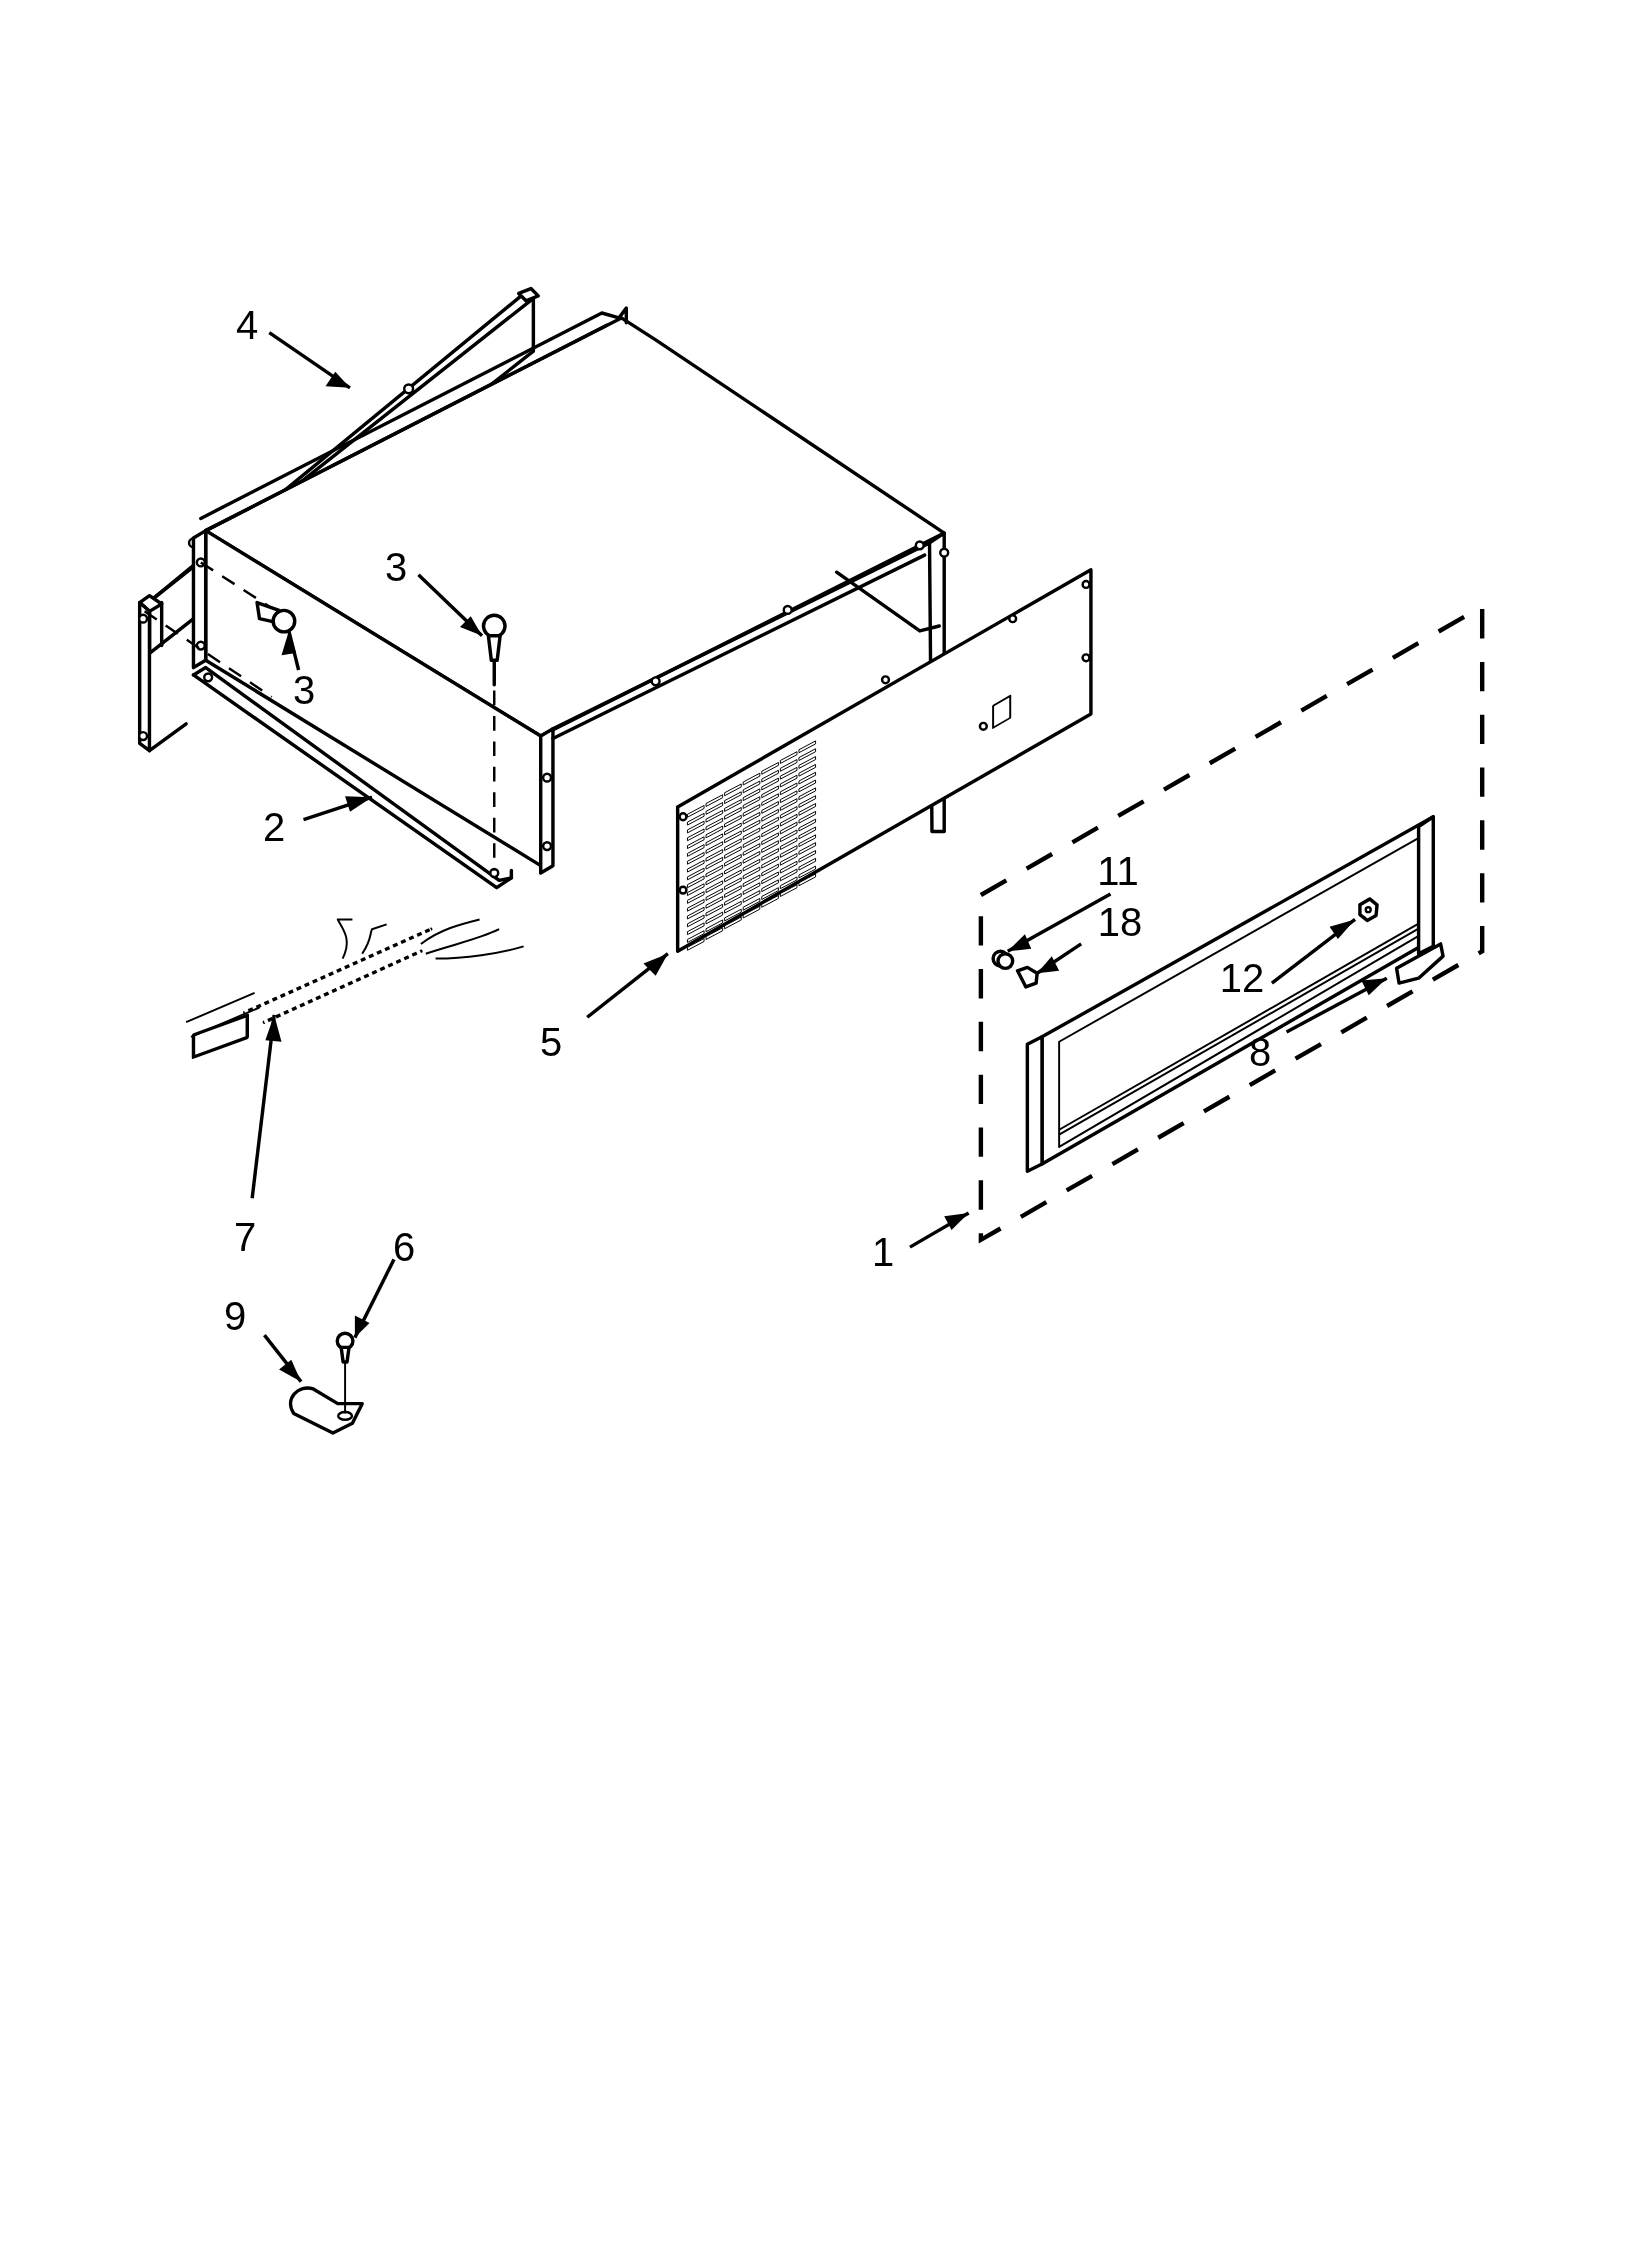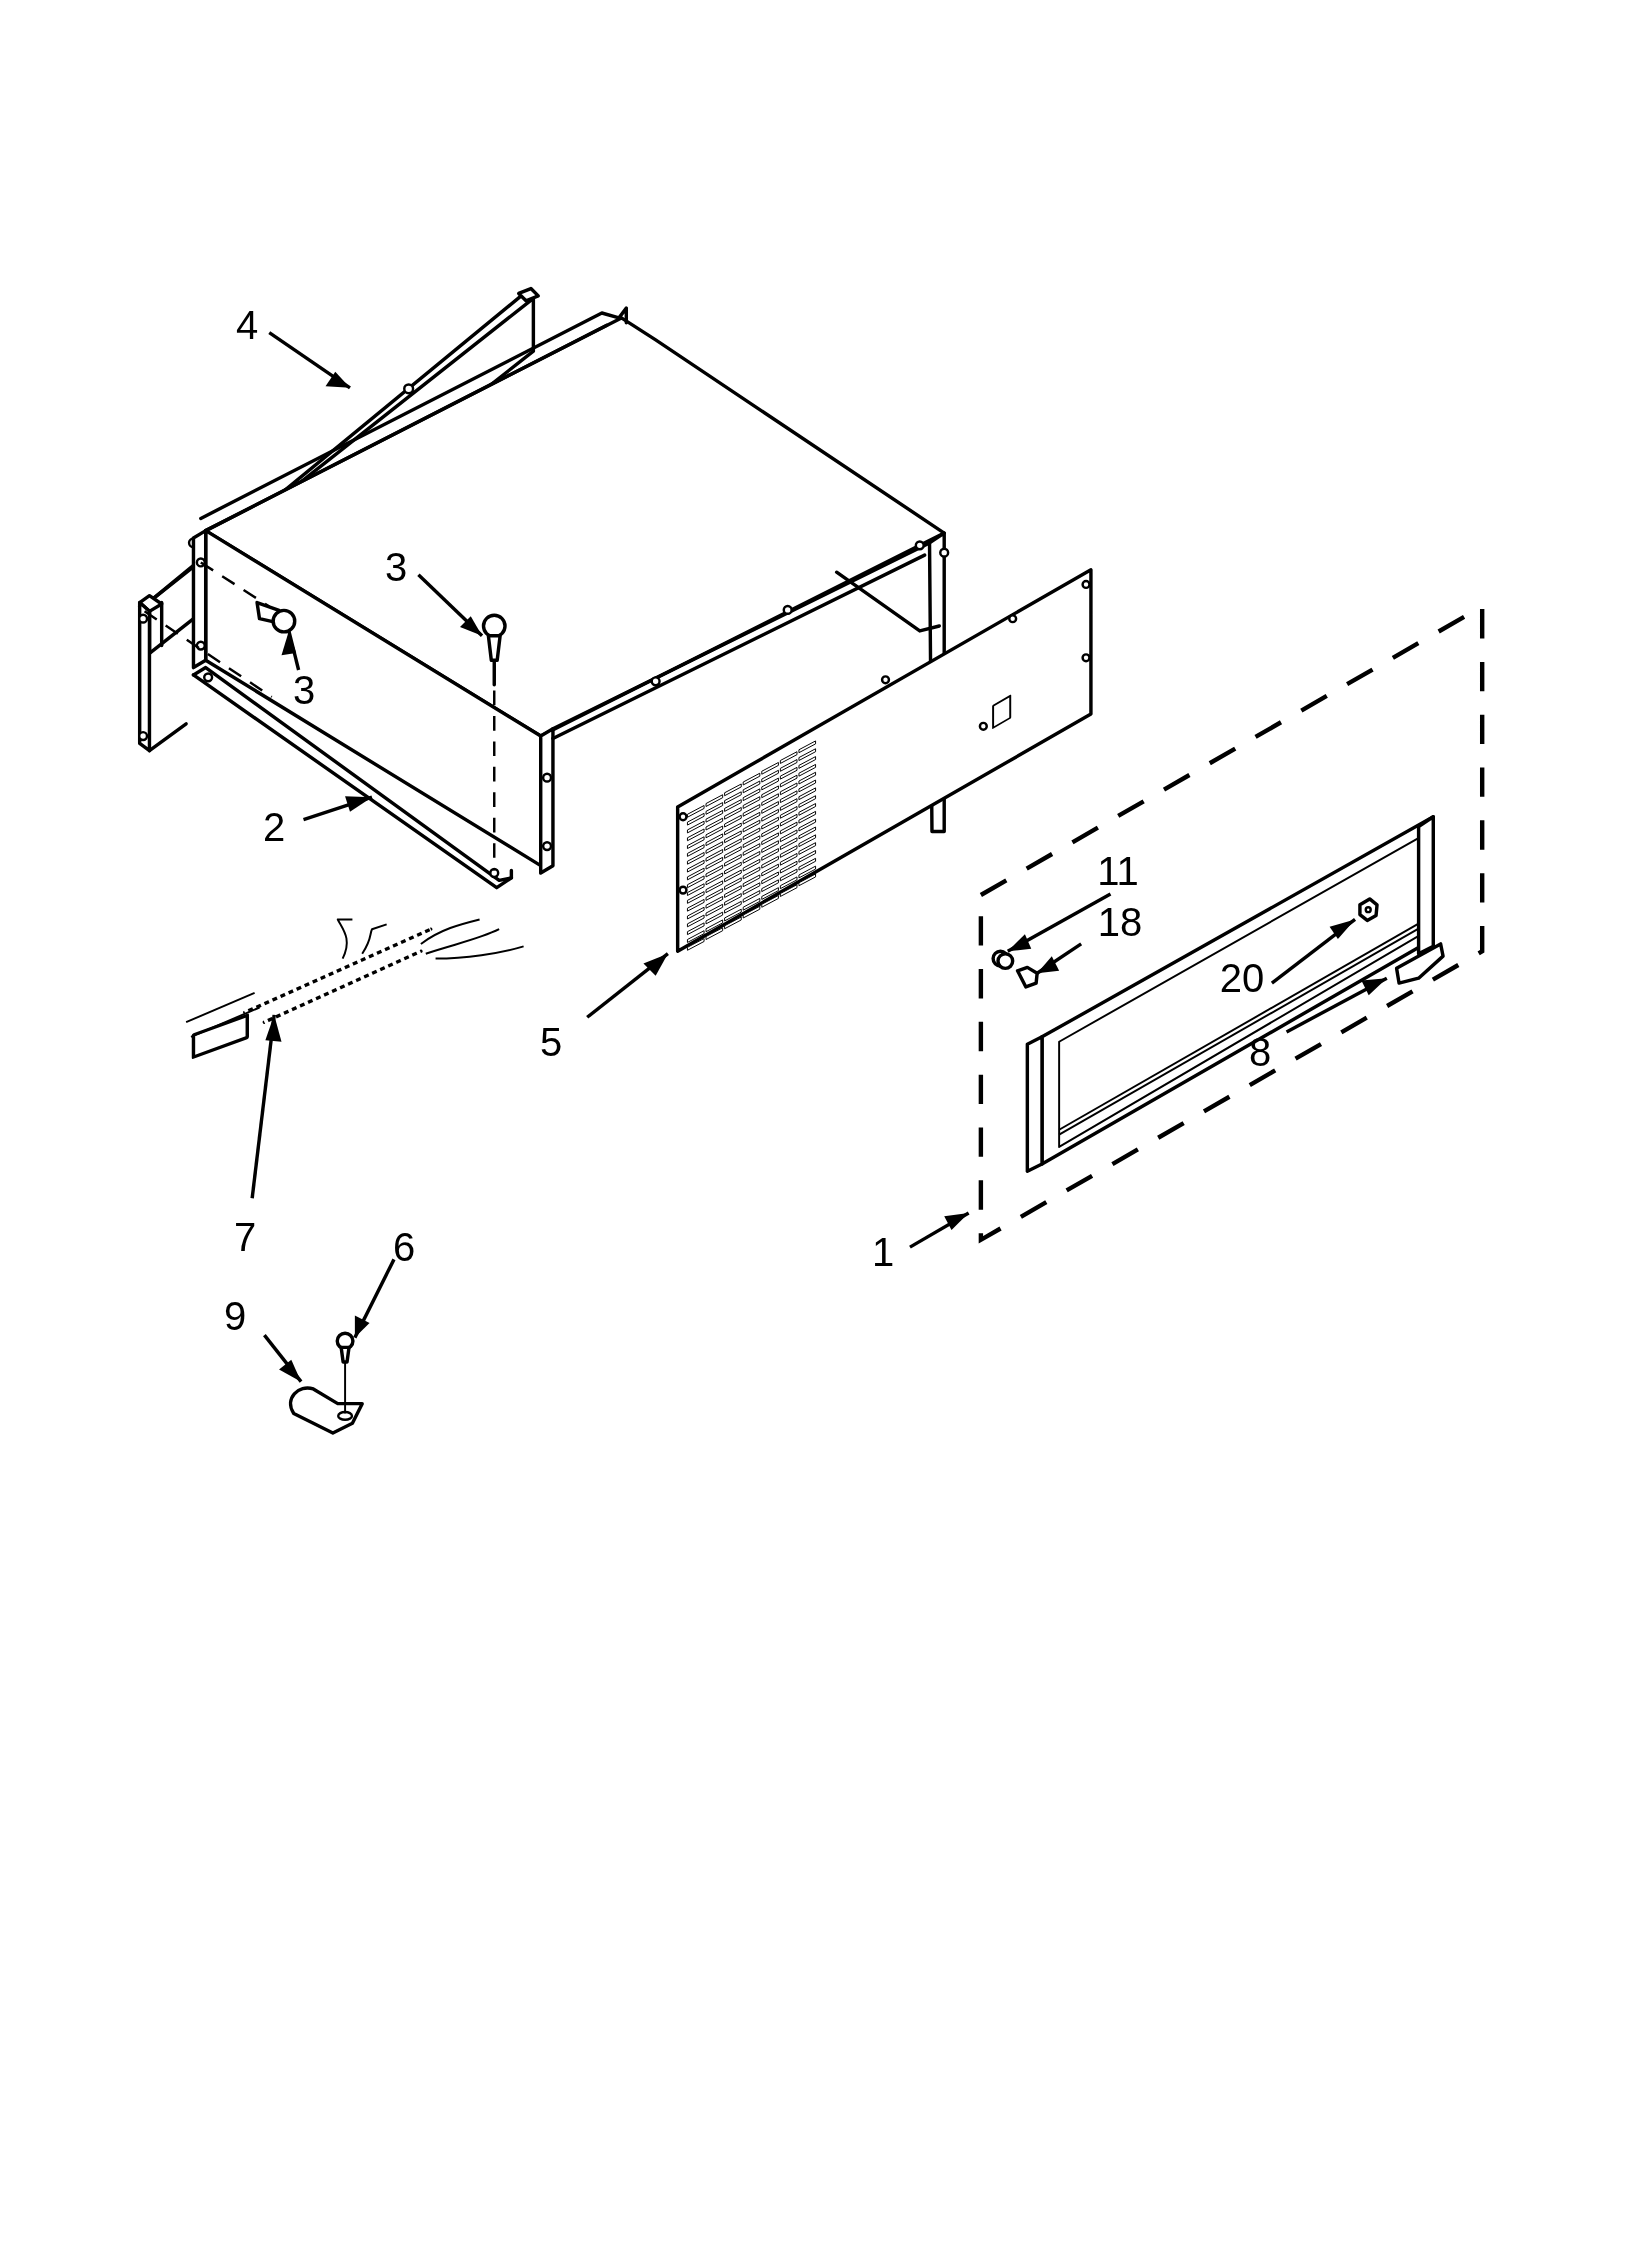--- a/index.html
+++ b/index.html
@@ -308,16 +308,16 @@
 <div class="callout" style="left:247px;top:325px">4</div>
 <div class="callout" style="left:396px;top:567px">3</div>
 <div class="callout" style="left:304px;top:690px">3</div>
 <div class="callout" style="left:274px;top:827px">2</div>
 <div class="callout" style="left:551px;top:1042px">5</div>
 <div class="callout" style="left:245px;top:1237px">7</div>
 <div class="callout" style="left:404px;top:1247px">6</div>
 <div class="callout" style="left:235px;top:1316px">9</div>
 <div class="callout" style="left:1118px;top:871px">11</div>
 <div class="callout" style="left:1120px;top:922px">18</div>
-<div class="callout" style="left:1242px;top:978px">20</div>
+<div class="callout" style="left:1242px;top:978px">12</div>
 <div class="callout" style="left:1260px;top:1052px">8</div>
 <div class="callout" style="left:883px;top:1252px">1</div>
 
 
 </body></html>

